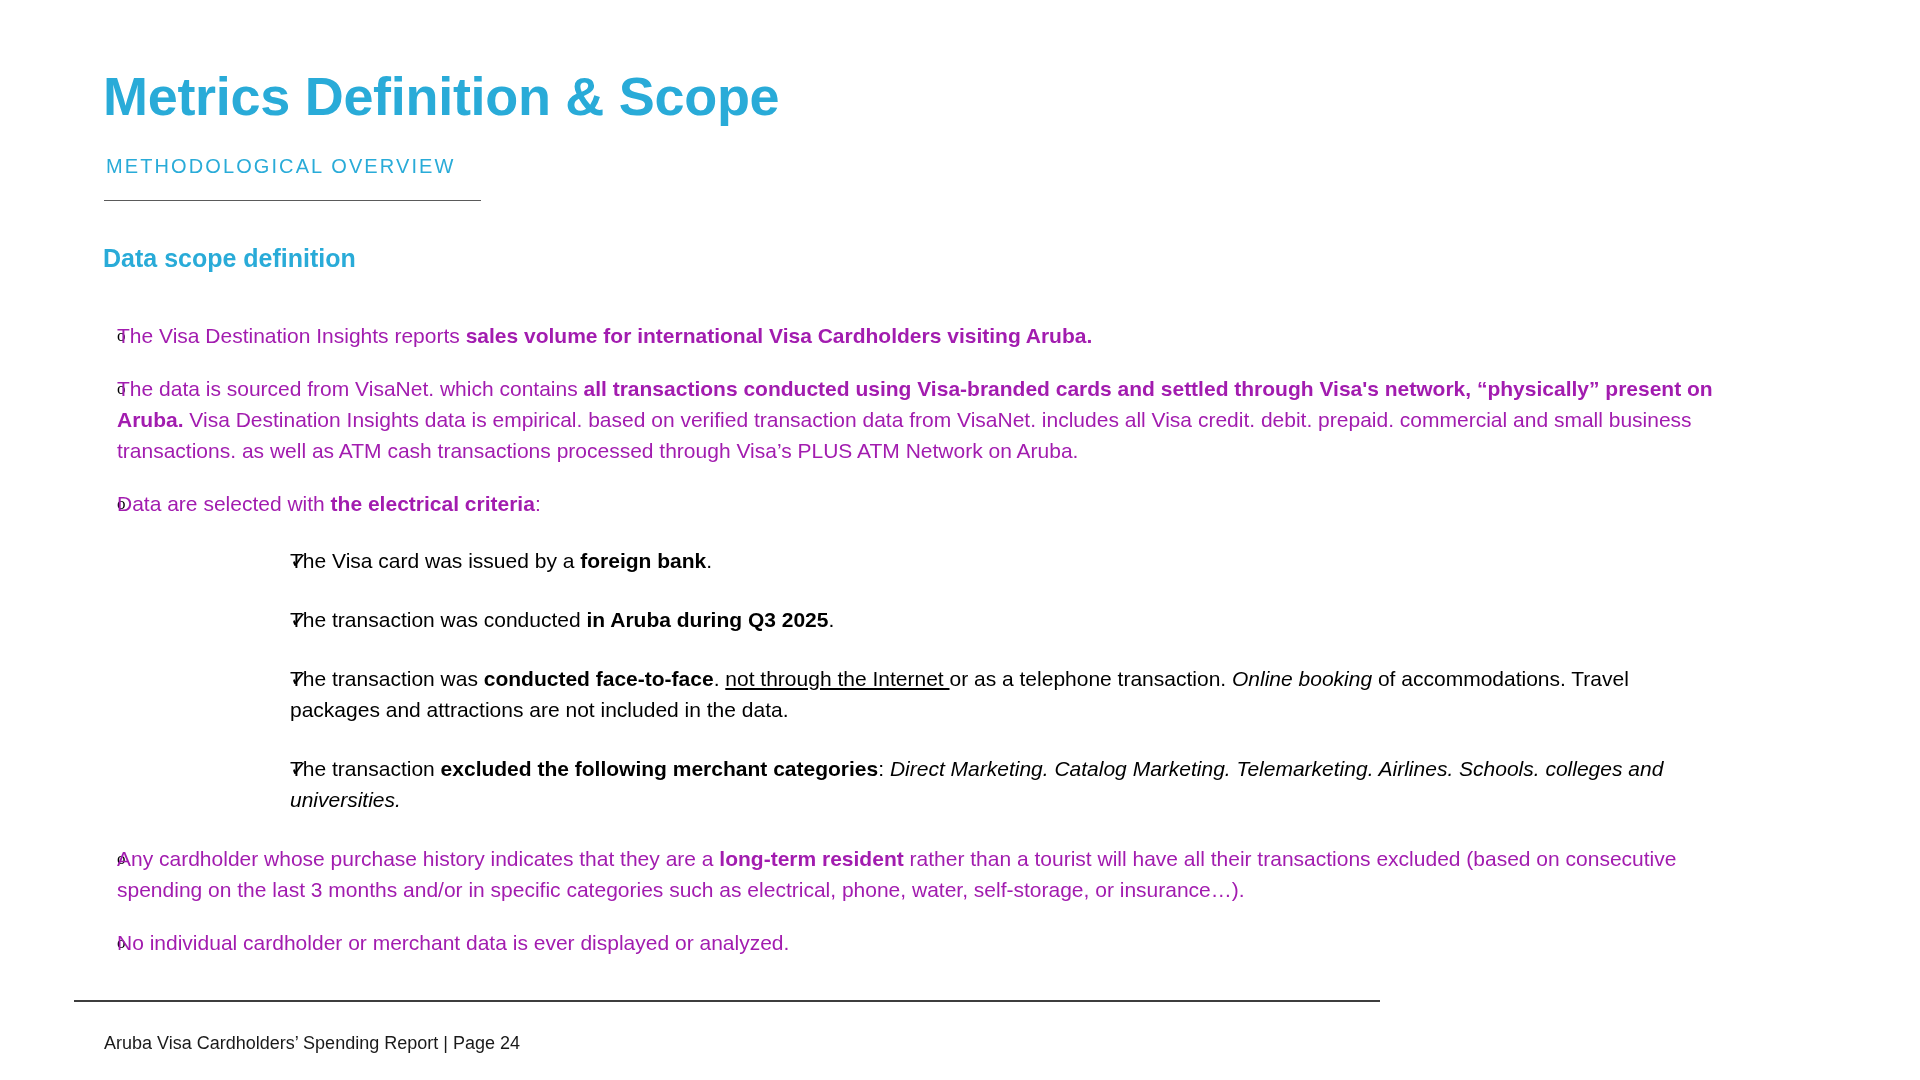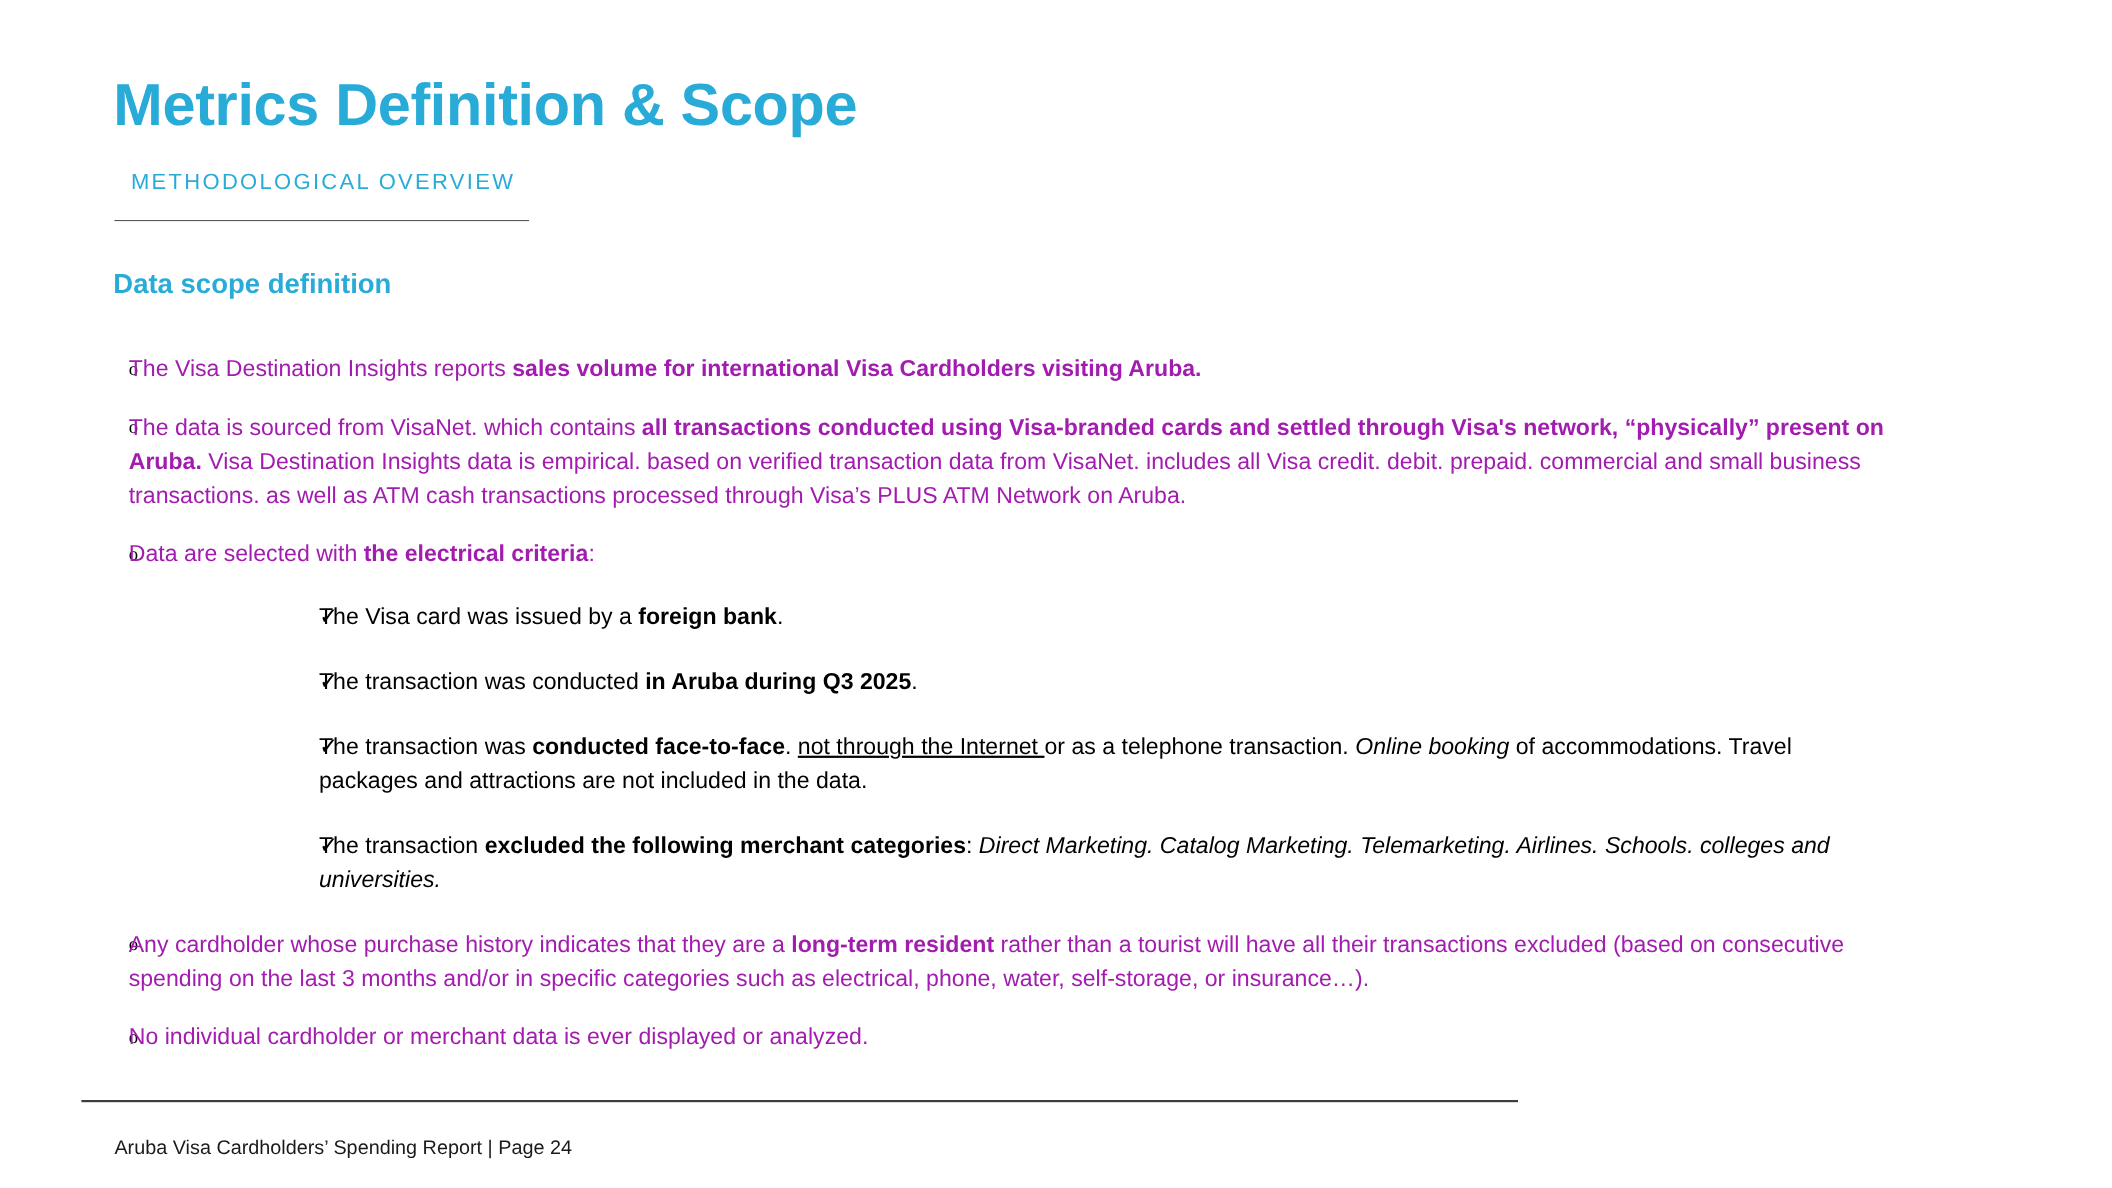--- a/index.html
+++ b/index.html
@@ -34,21 +34,20 @@
 
   .slide-subtitle {
     position: absolute;
     left: 106px;
     top: 155px;
     font-size: 20px;
     font-weight: 400;
     color: #29ABD8;
     letter-spacing: 2.1px;
     white-space: nowrap;
-    margin-left: 13px;
   }
 
   .title-rule {
     position: absolute;
     left: 104px;
     top: 200px;
     width: 377px;
     height: 1px;
     background: #5a5a5a;
   }

